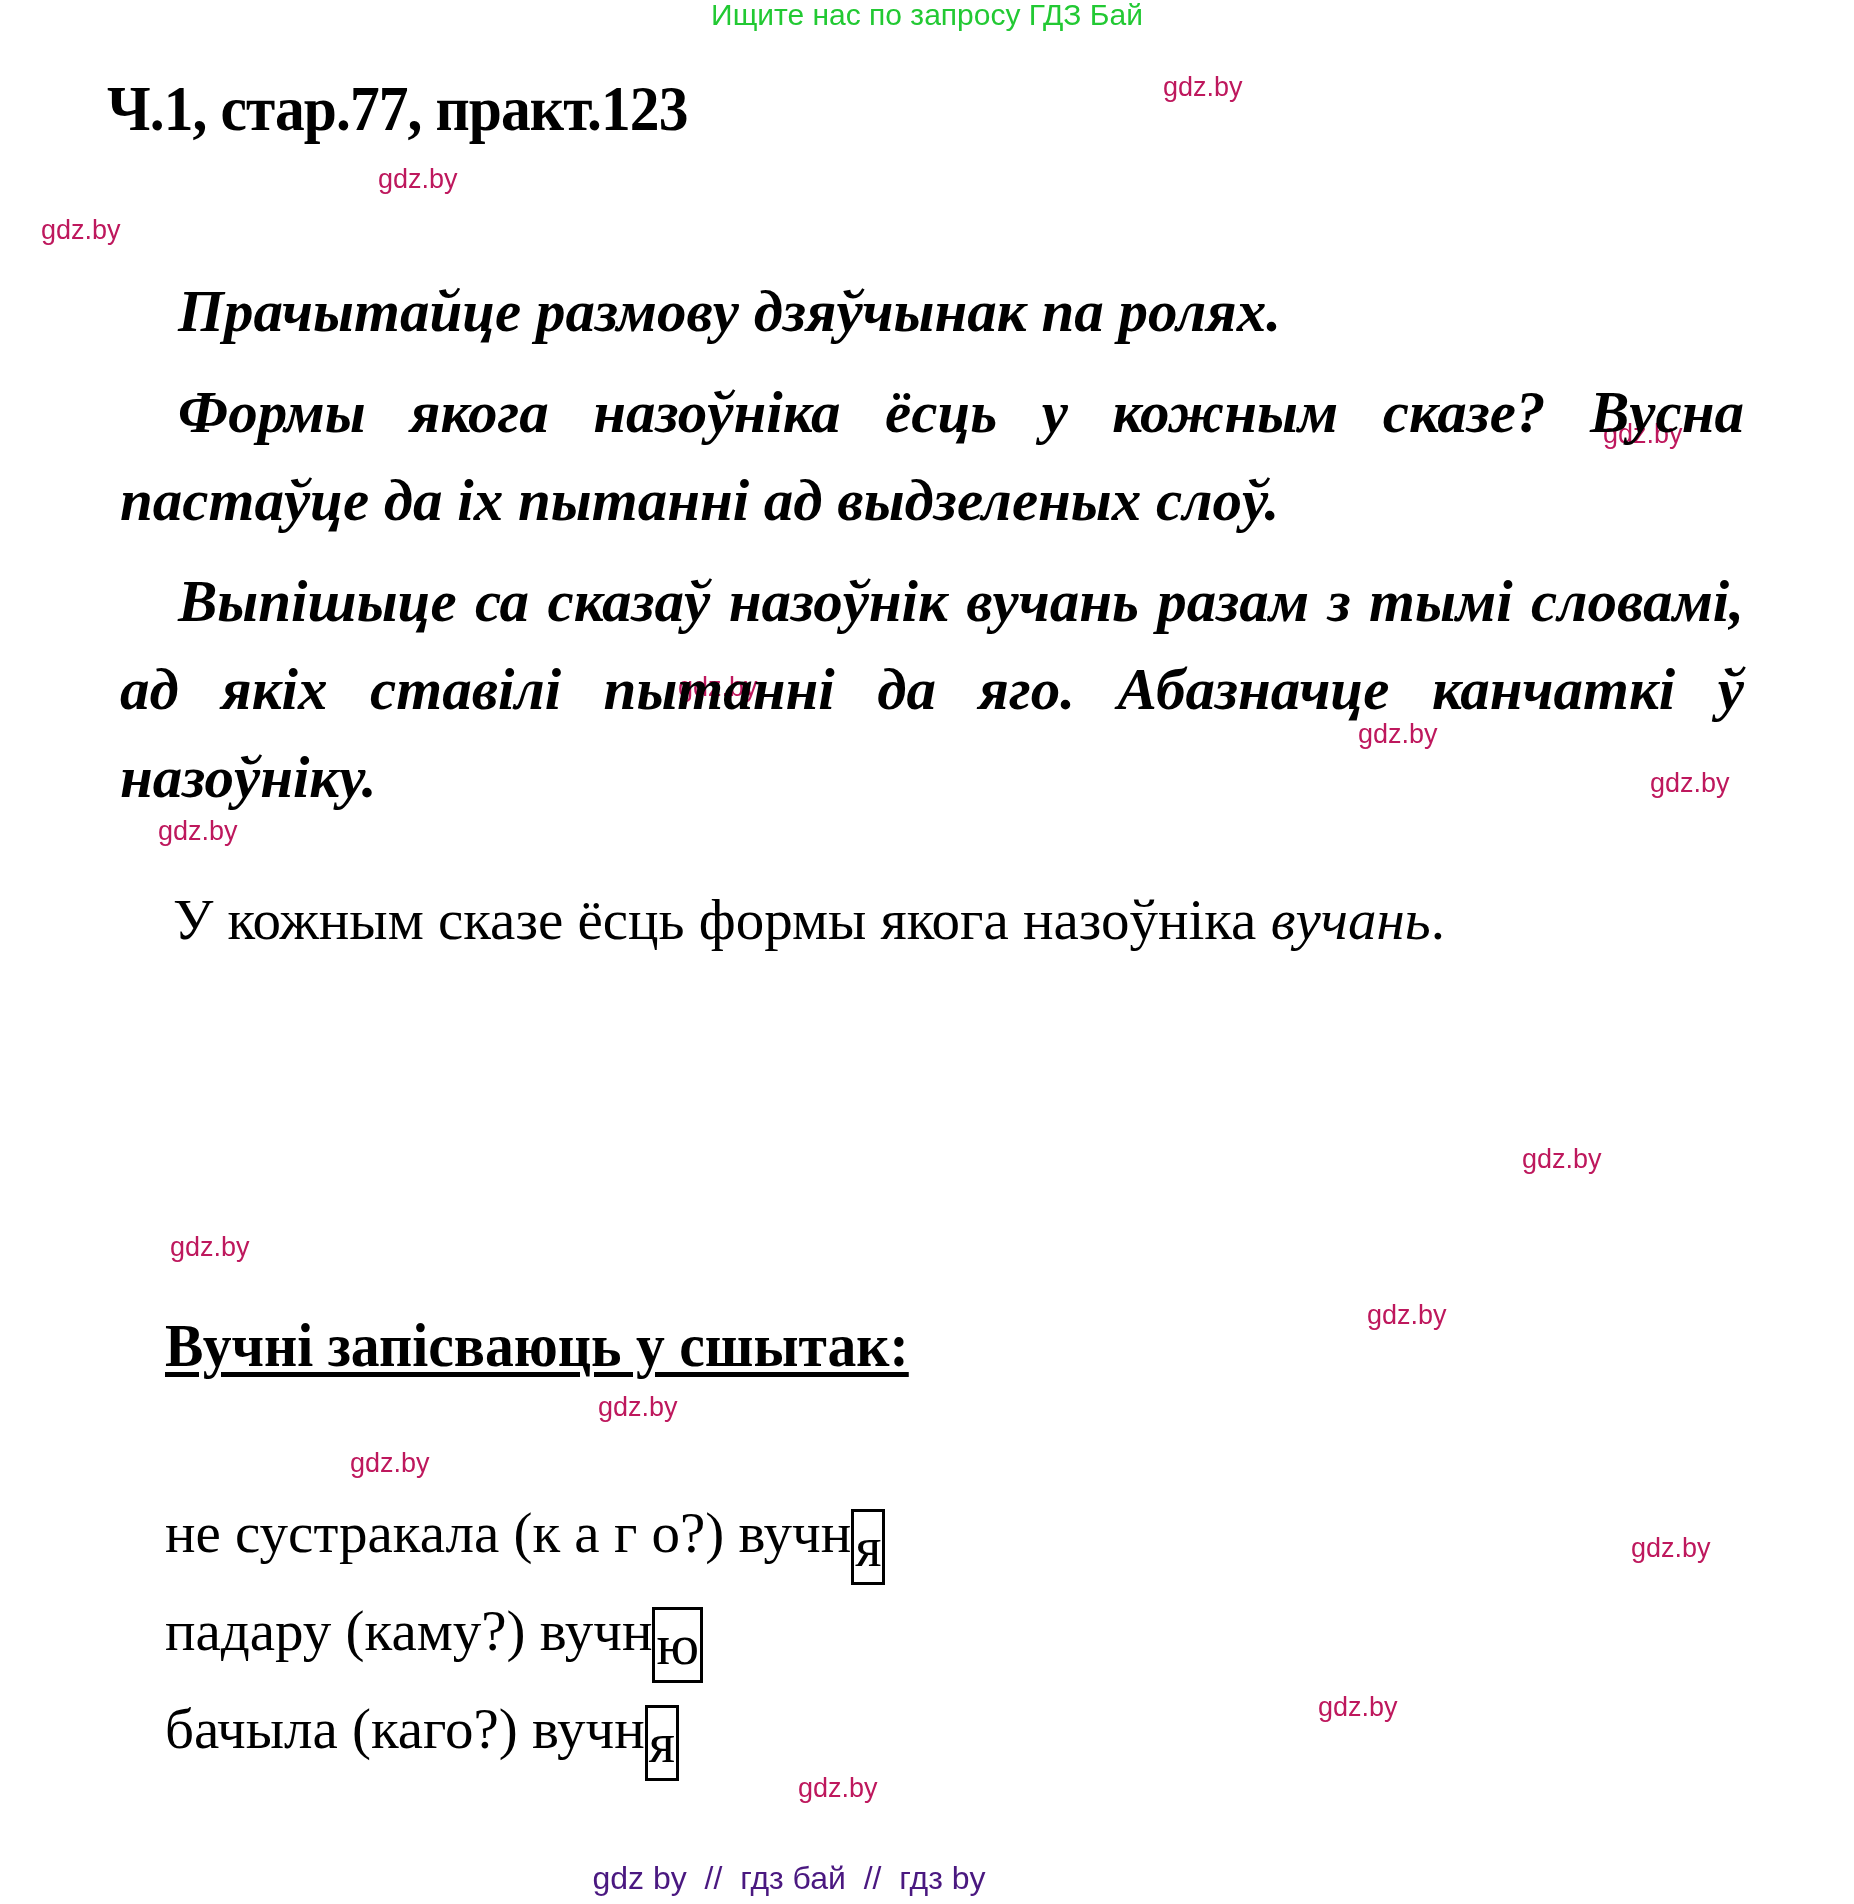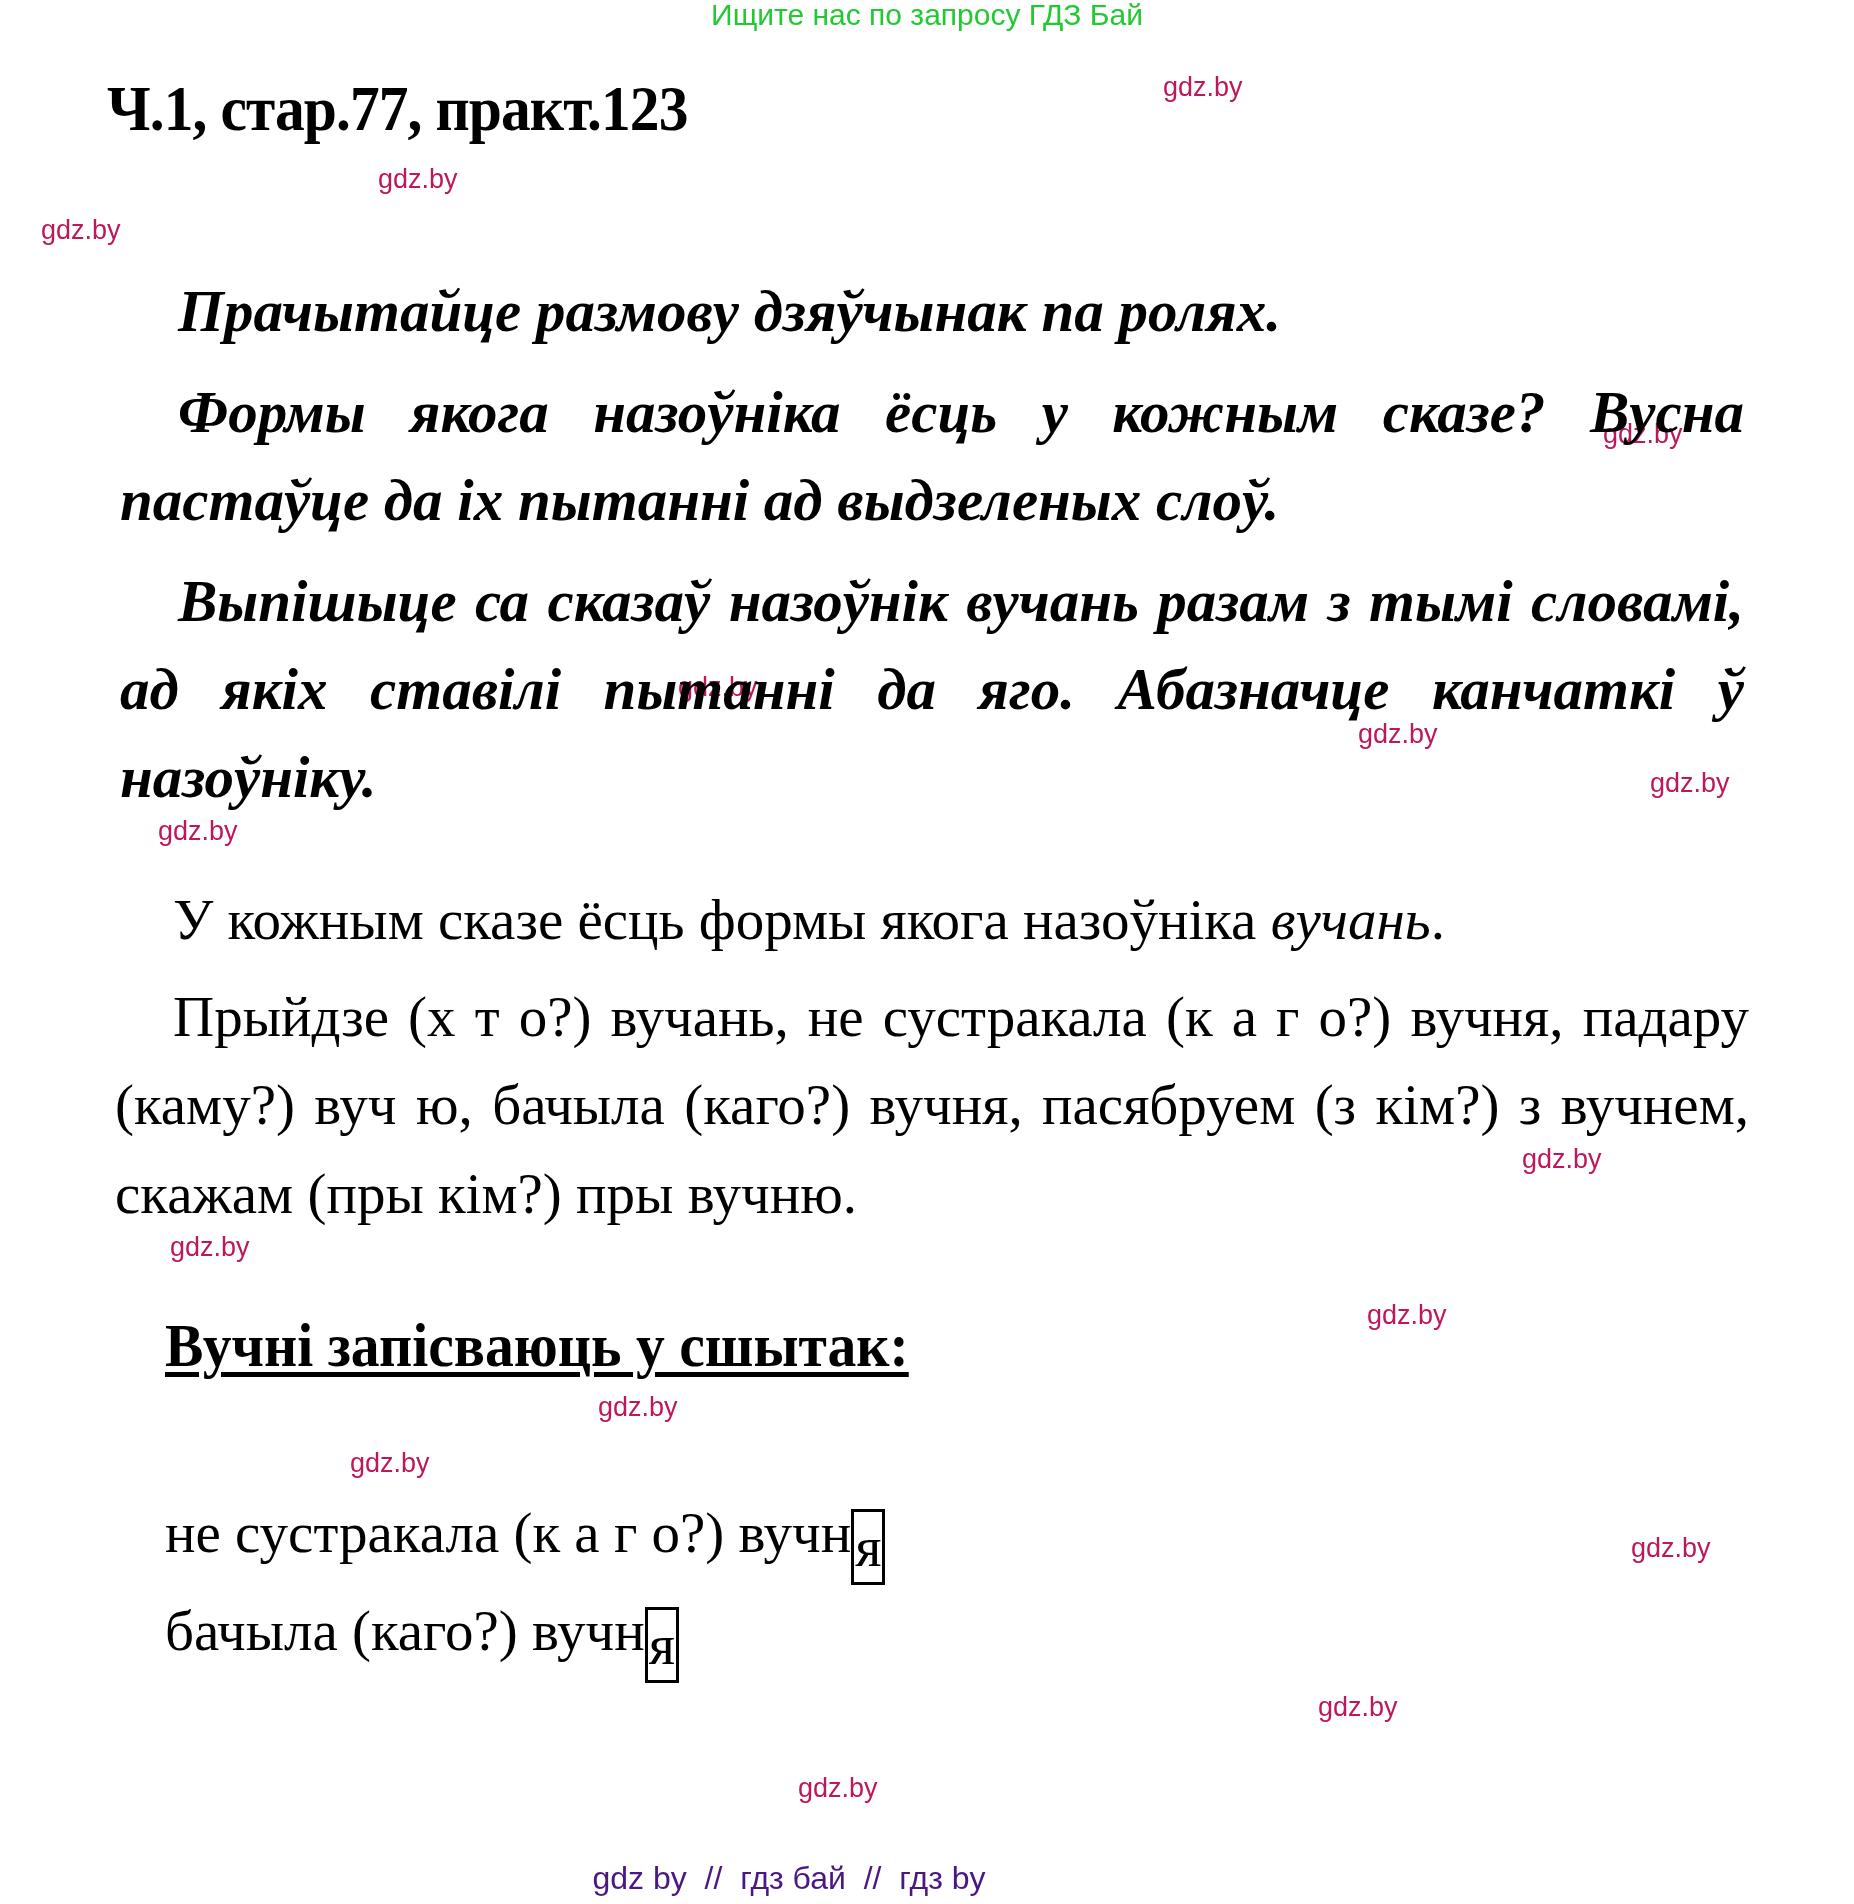--- a/index.html
+++ b/index.html
@@ -44,23 +44,23 @@
 <div class="abs wm" style="left:798px;top:1773px">gdz.by</div>
 
 <div class="abs task">
   <p>Прачытайце размову дзяўчынак па ролях.</p>
   <p>Формы якога назоўніка ёсць у кожным сказе? Вусна пастаўце да іх пытанні ад выдзеленых слоў.</p>
   <p>Выпішыце са сказаў назоўнік вучань разам з тымі словамі, ад якіх ставілі пытанні да яго. Абазначце канчаткі ў назоўніку.</p>
 </div>
 
 <div class="abs answer">
   <p><span>У кожным сказе ёсць формы якога назоўніка </span><i>вучань</i><span>.</span></p>
-  <p>Прыйдзе (х т о?) вучань, не сустракала (к а г о?) вучня, падару (каму?) вуч ю, бачыла (каго?) вучня, пасябруем (з кім?) з вучнем, скажам (пры кім?) пры вучню.</p>
 </div>
 
 <div class="abs subhead">Вучні запісваюць у сшытак:</div>
 
 <div class="abs list">
   <div><span>не сустракала (к а г о?) вучн</span><span class="box">я</span></div>
+  <div><span>падару (каму?) вучн</span><span class="box">ю</span></div>
   <div><span>бачыла (каго?) вучн</span><span class="box">я</span></div>
 </div>
 
 <div class="abs footer">gdz by  //  гдз бай  //  гдз by</div>
 
 </body></html>

